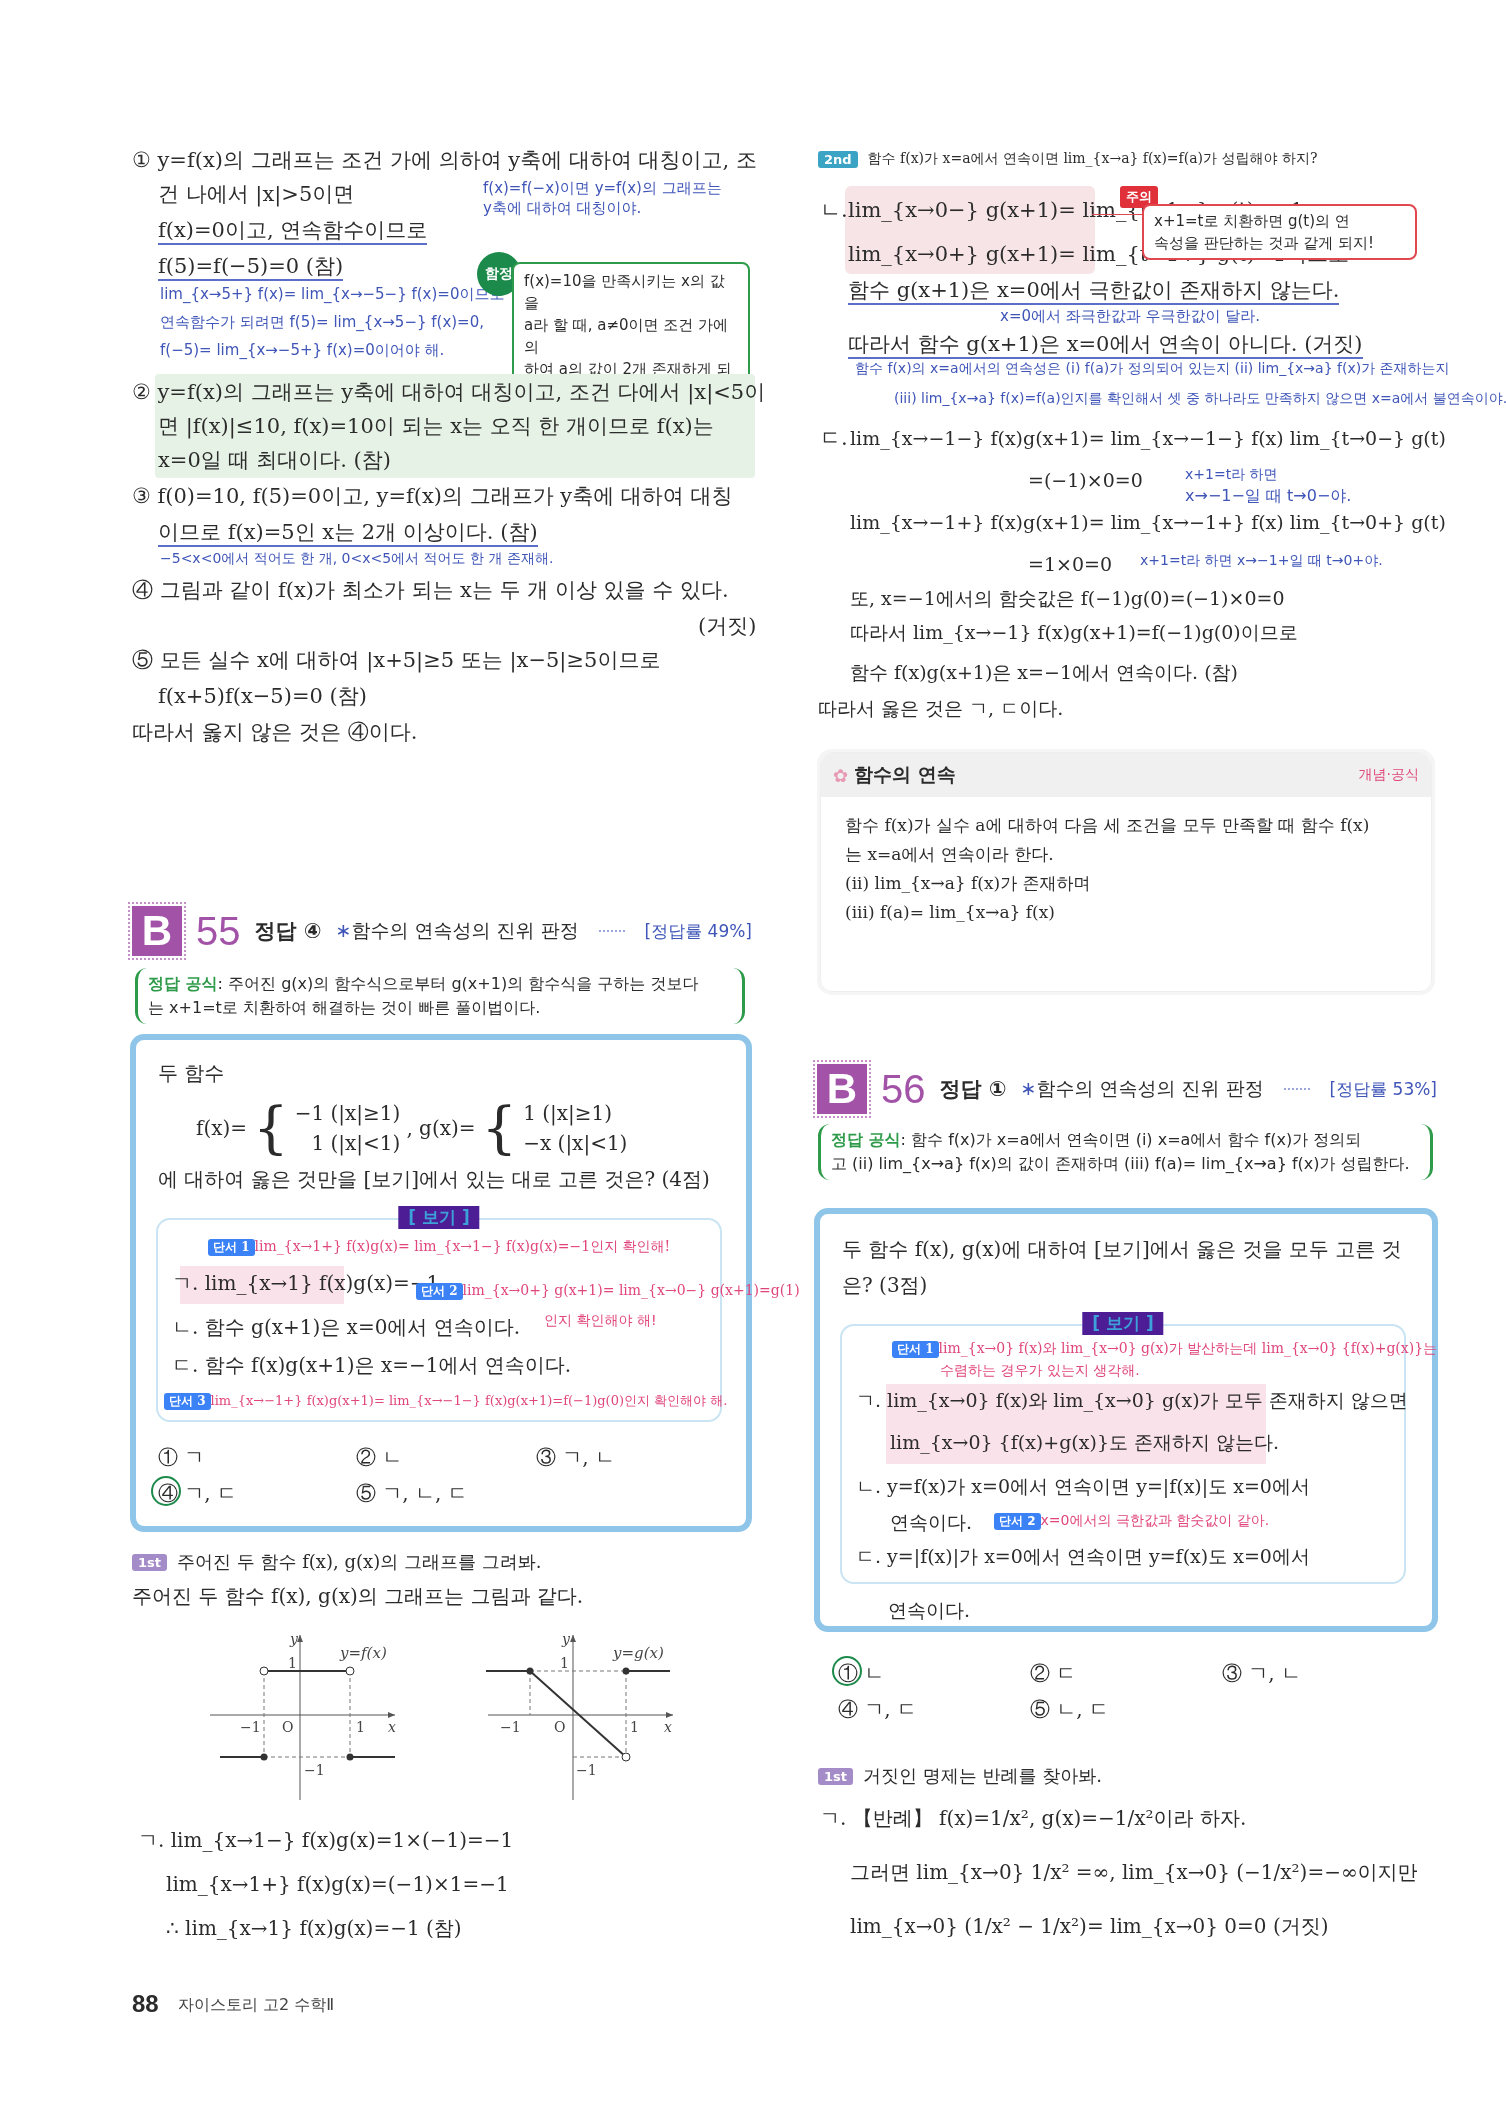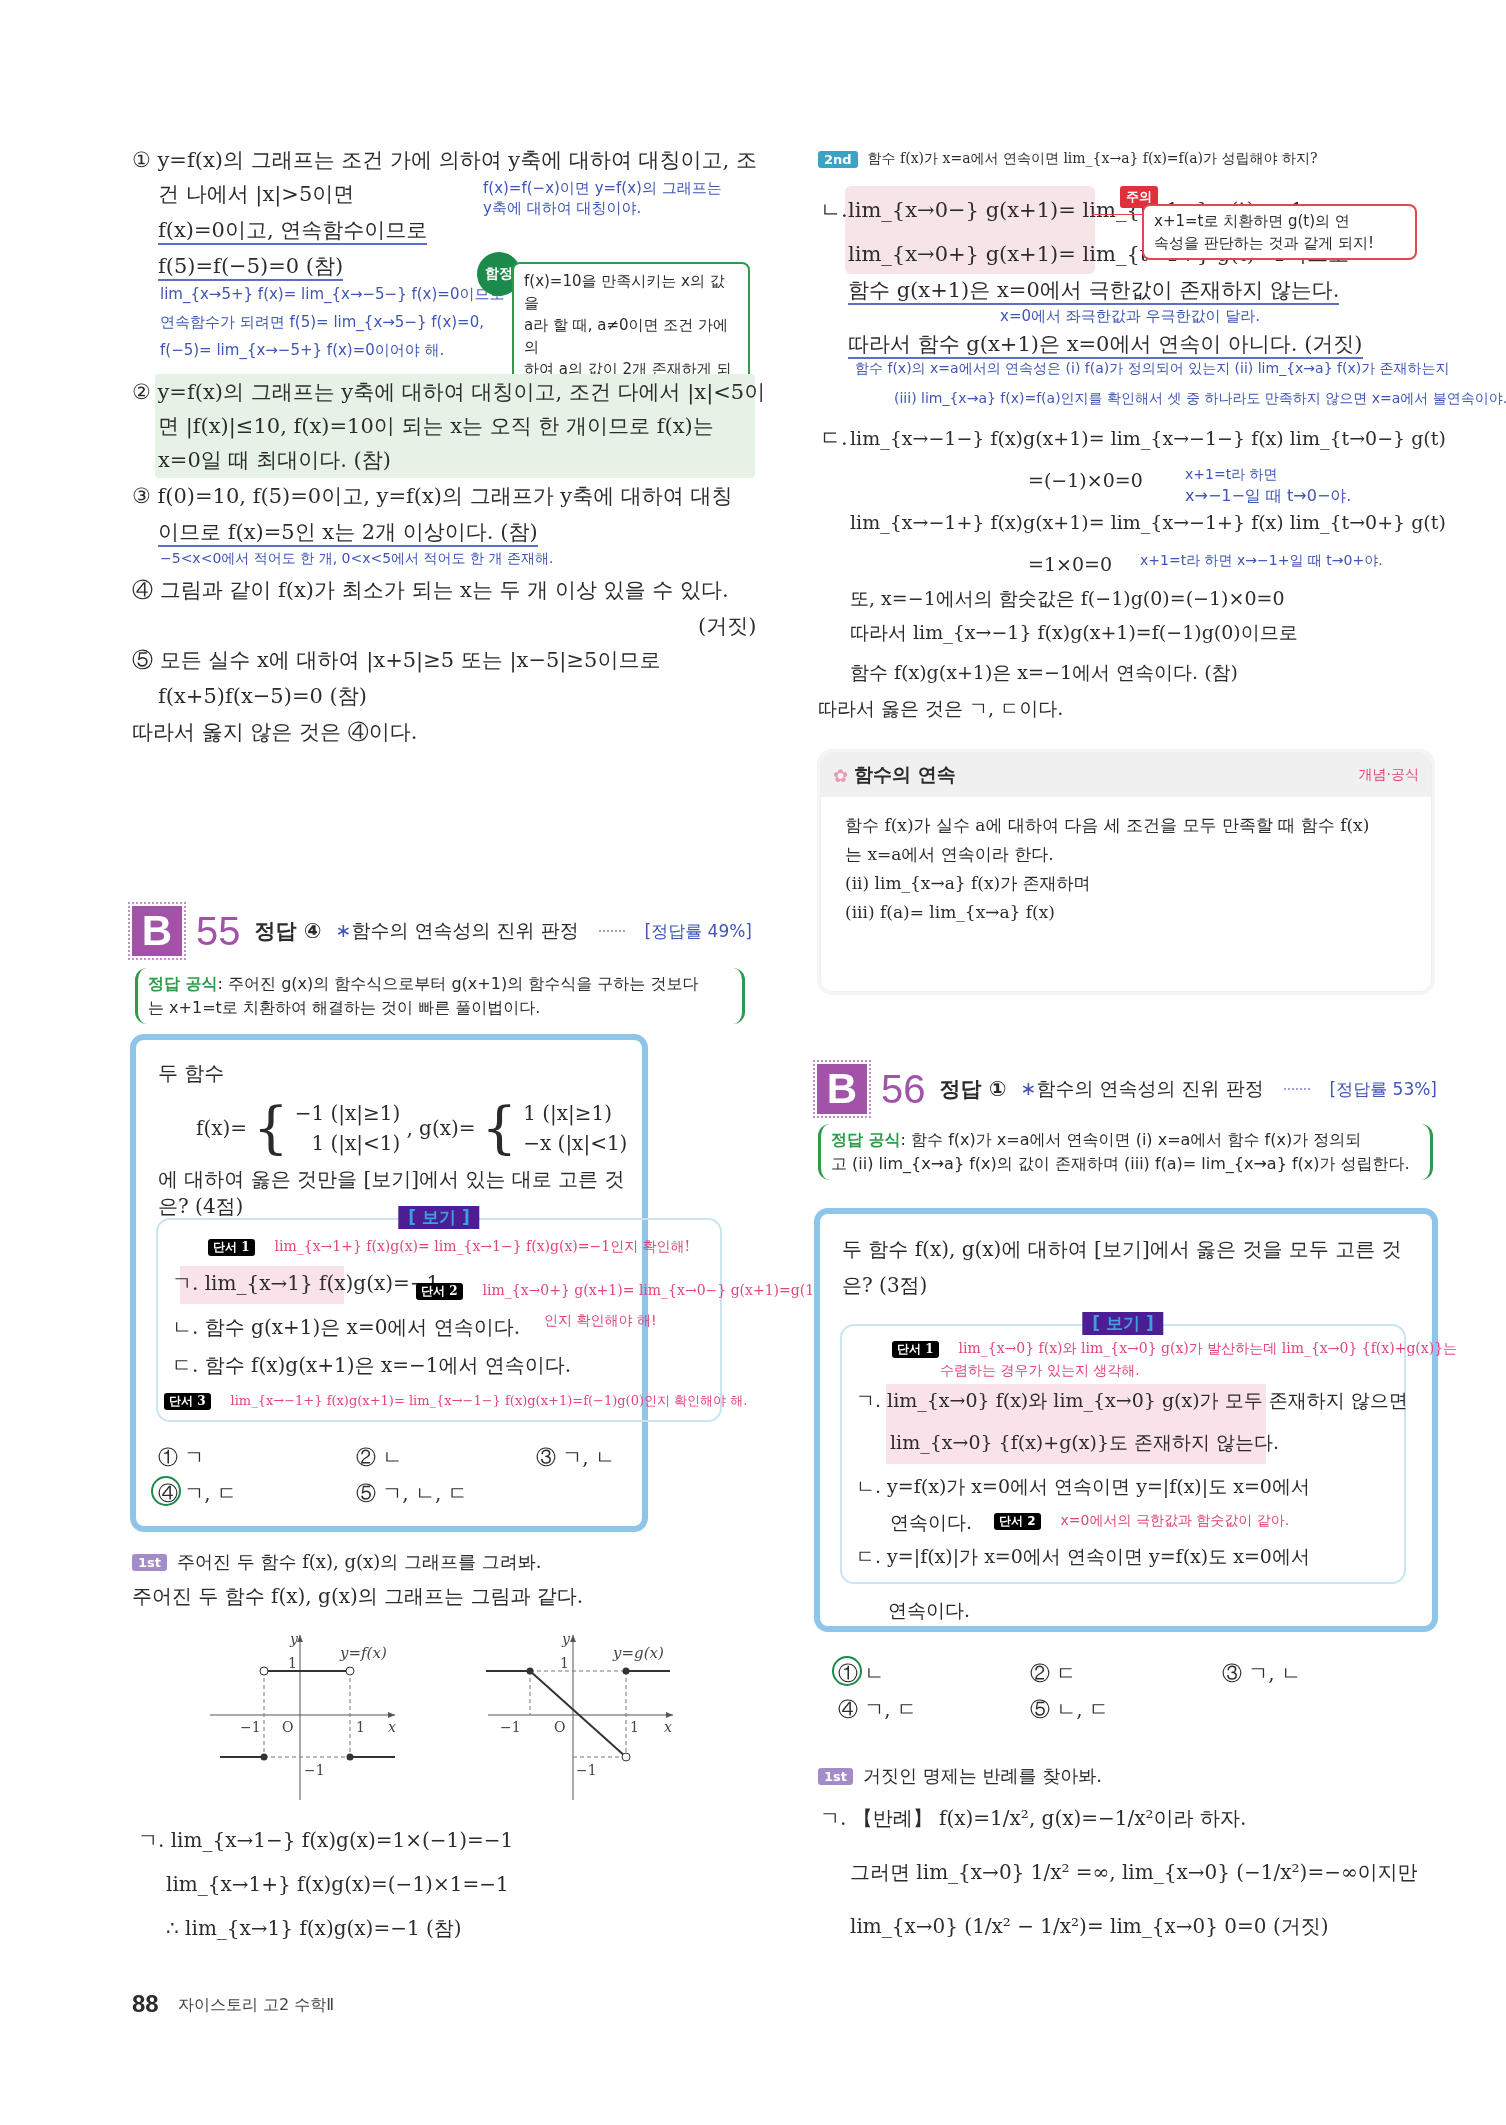--- a/index.html
+++ b/index.html
@@ -20,21 +20,21 @@
   .b-ans { font-size: 21px; font-weight: bold; }
   .b-topic { font-size: 19px; }
   .b-topic .star { color: #3f55b8; }
   .b-dots { flex: 1; border-bottom: 2px dotted #9aa6d9; height: 1px; margin: 0 6px; width: 60px; }
   .b-rate { color: #3f55b8; font-size: 17px; }
   .formula-box { position: absolute; border-left: 3px solid #2e9b4a; border-right: 3px solid #2e9b4a; border-radius: 12px; padding: 4px 10px; font-size: 16px; line-height: 24px; }
   .formula-box .lbl { color: #2e9b4a; font-weight: bold; }
   .q-box { position: absolute; border: 6px solid #8ec5e8; border-radius: 14px; background: #fff; }
   .bogi { position: absolute; border: 2px solid #c9e4f2; border-radius: 14px; }
   .bogi-title { position: absolute; top: -14px; left: 50%; transform: translateX(-50%); background: #4c1d95; color: #3ea0d8; padding: 0 10px; font-size: 17px; font-weight: bold; }
-  .hint { display: inline-block; background: #000000; color: #fff; font-size: 12px; font-weight: bold; padding: 0 5px; border-radius: 3px; margin-right: 20px; }
+  .hint { display: inline-block; background: #3b82f6; color: #fff; font-size: 12px; font-weight: bold; padding: 0 5px; border-radius: 3px; margin-right: 0; }
   .choice { position: absolute; font-size: 20px; white-space: nowrap; }
   .circle-mark { position: absolute; width: 30px; height: 30px; border: 2px solid #1c8a4a; border-radius: 50%; }
   .concept { position: absolute; border-radius: 12px; border: 1px solid #eee; box-shadow: 0 0 0 3px #f5f5f5; }
   .concept-head { height: 44px; background: #f0f0f0; border-radius: 12px 12px 0 0; display: flex; align-items: center; padding: 0 12px; justify-content: space-between; }
   .concept-title { font-size: 19px; font-weight: bold; }
   .concept-tag { color: #e0467c; font-size: 14px; }
   .callout-green { position: absolute; border: 2px solid #2e9b4a; border-radius: 8px; background: #fff; padding: 6px 10px; font-size: 15px; line-height: 22px; }
   .pin { position: absolute; width: 44px; height: 44px; background: #1c8a4a; border-radius: 50% 50% 50% 50%; color: #fff; font-size: 14px; font-weight: bold; display: flex; align-items: center; justify-content: center; }
   .callout-red { position: absolute; border: 2px solid #e0474e; border-radius: 8px; background: #fff; padding: 4px 10px; font-size: 15px; line-height: 22px; }
   .warn-tag { position: absolute; background: #e0303a; color: #fff; font-size: 13px; font-weight: bold; padding: 2px 6px; border-radius: 3px; }
@@ -141,21 +141,21 @@
   <span class="b-topic"><span class="star">∗</span><span>함수의 연속성의 진위 판정</span></span>
   <span class="b-dots"></span>
   <span class="b-rate">[정답률 49%]</span>
 </div>
 
 <div class="formula-box" style="left:135px;top:968px;width:610px;">
   <div><span class="lbl">정답 공식</span>: <span>주어진 g(x)의 함수식으로부터 g(x+1)의 함수식을 구하는 것보다</span></div>
   <div>는 x+1=t로 치환하여 해결하는 것이 빠른 풀이법이다.</div>
 </div>
 
-<div class="q-box" style="left:130px;top:1034px;width:518px;height:498px;">
+<div class="q-box" style="left:130px;top:1034px;width:622px;height:498px;">
   <div class="abs serif" style="left:22px;top:20px;font-size:20px;">두 함수</div>
   <div class="abs serif" style="left:60px;top:58px;display:flex;align-items:center;gap:6px;font-size:20px;">
     <span>f(x)=</span>
     <span style="font-size:56px;line-height:50px;font-weight:100;">{</span>
     <span style="display:flex;flex-direction:column;line-height:30px;align-items:flex-end;">
       <span>−1  (|x|≥1)</span>
       <span>1  (|x|&lt;1)</span>
     </span>
     <span>, g(x)=</span>
     <span style="font-size:56px;line-height:50px;font-weight:100;">{</span>

